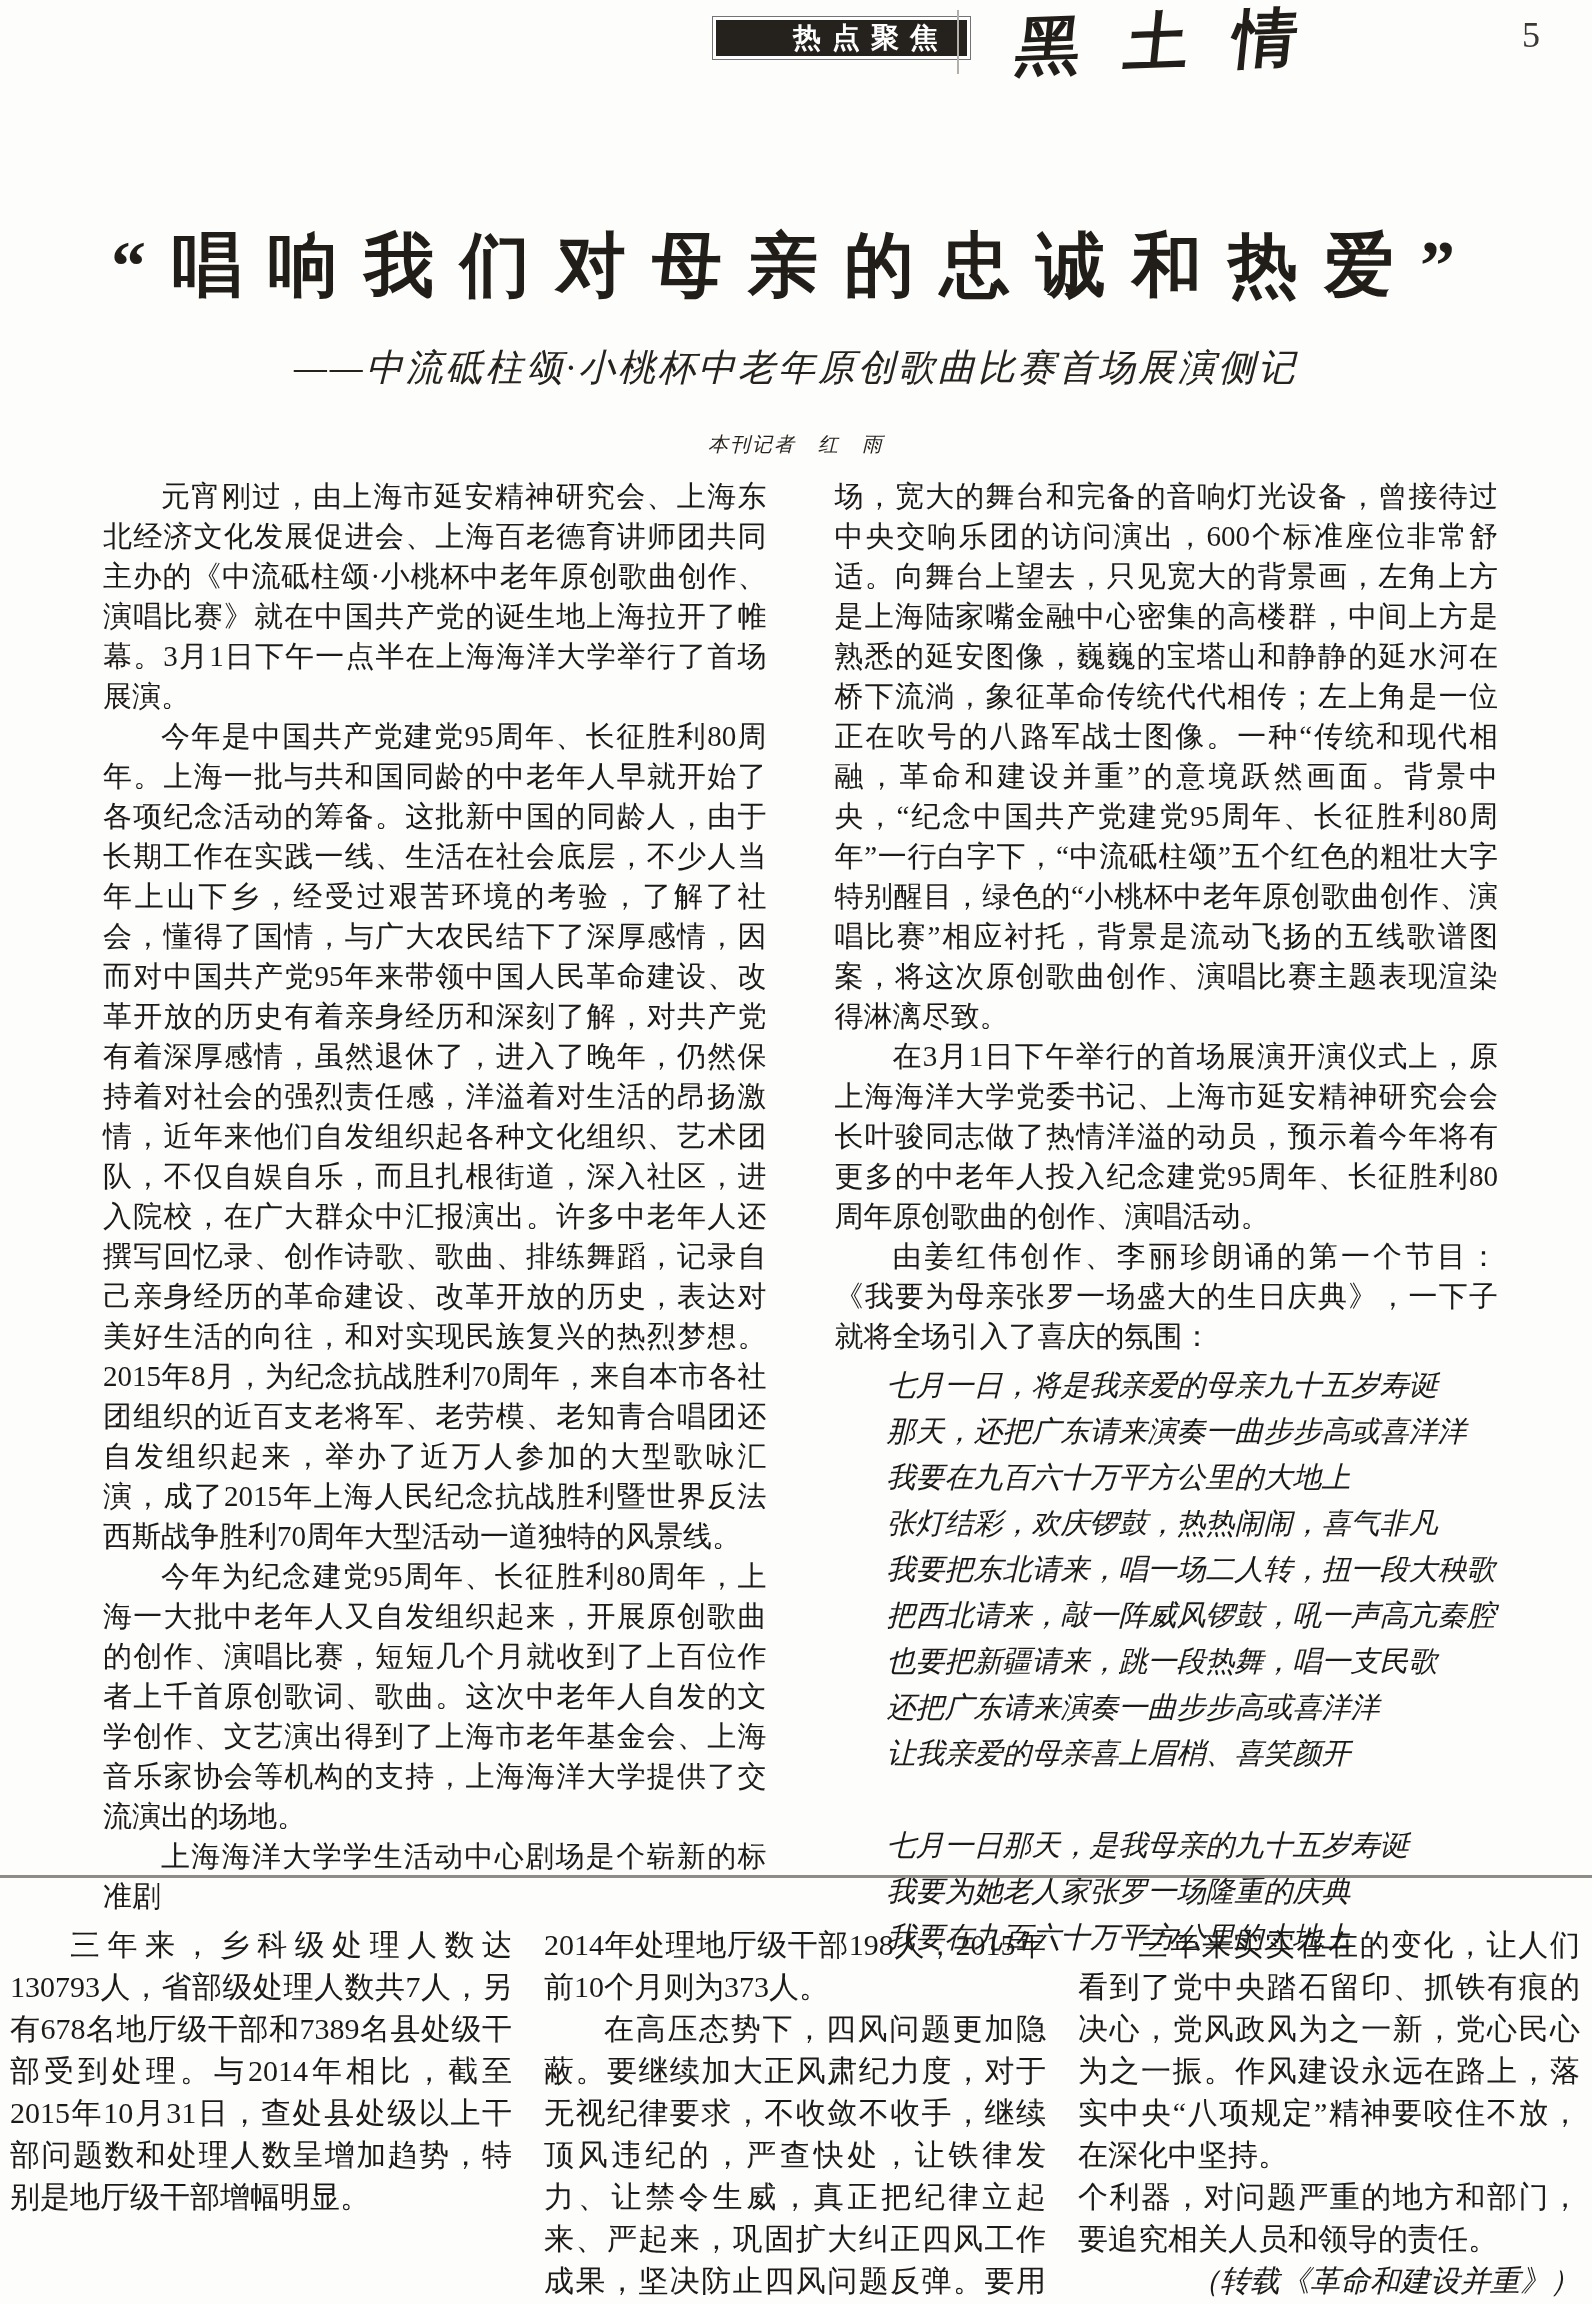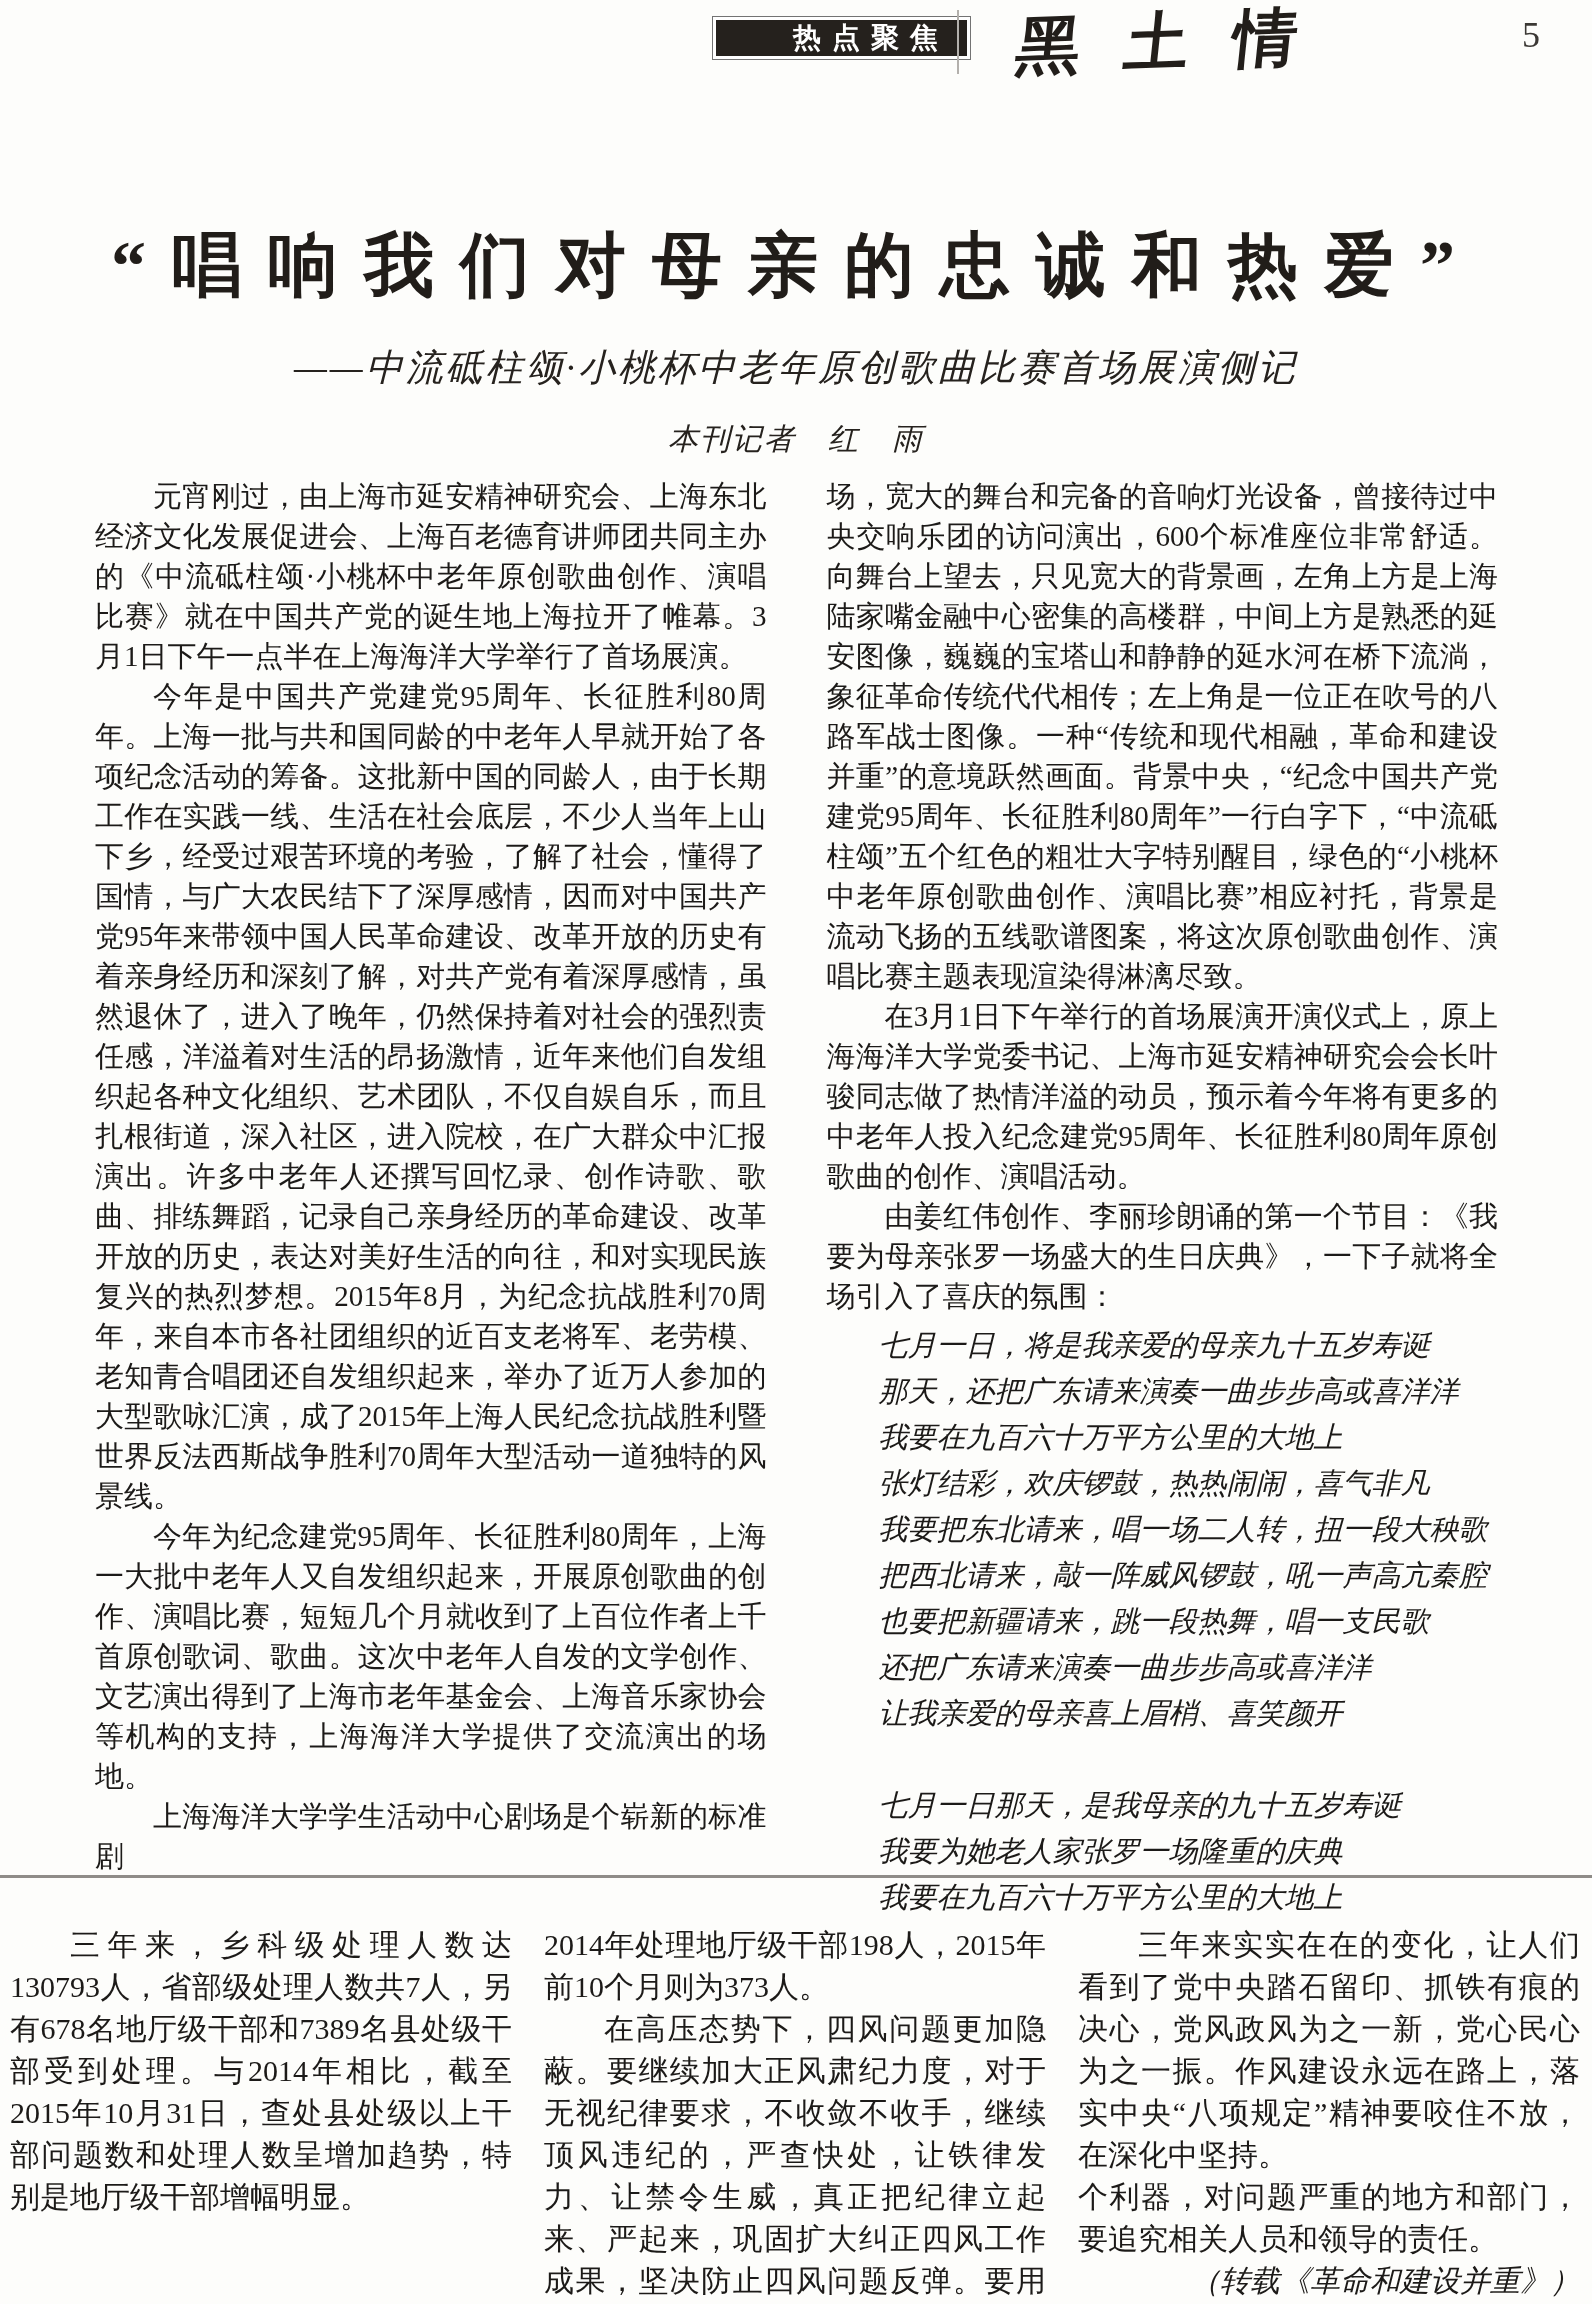--- a/index.html
+++ b/index.html
@@ -32,24 +32,24 @@
   
   .article-head{position:absolute;top:211px;left:0;width:100%;text-align:center;}
   .title{
     margin:8px;font-size:70px;font-weight:bold;letter-spacing:26px;
     white-space:nowrap;color:#211d19;
   }
   .subtitle{
     margin:30px 0 0 0;font-size:37px;font-weight:normal;font-style:italic;
     letter-spacing:3px;white-space:nowrap;color:#26221e;
   }
-  .byline{margin-top:26px;font-size:30px;font-style:italic;letter-spacing:2px;color:#26221e;}
+  .byline{margin-top:38px;font-size:20px;font-style:italic;letter-spacing:2px;color:#26221e;}
   
   .body-columns{position:absolute;top:476px;left:95px;width:1403px;display:flex;gap:60px;}
-  .col{width:672px;font-size:29px;line-height:40px;text-align:justify;text-justify:inter-ideograph;}
+  .col{width:672px;font-size:29px;line-height:40px;text-align:justify;text-justify:inter-ideograph;margin-left:8px;}
   .para{margin:0;text-indent:2em;}
   .para.no-indent{text-indent:0;}
   .poem{margin:6px 0 0 52px;font-style:italic;font-size:29px;line-height:46px;}
   .poem + .poem{margin-top:46px;}
   .poem-line{white-space:nowrap;}
   
   .rule{position:absolute;top:1875px;left:0;width:1592px;height:3px;background:#8f8c88;border:none;margin:0;padding:0;}
   
   .footer-columns{position:absolute;top:1924px;left:10px;width:1572px;display:flex;gap:32px;}
   .fcol{width:502px;font-size:30px;line-height:42px;text-align:justify;text-justify:inter-ideograph;}

